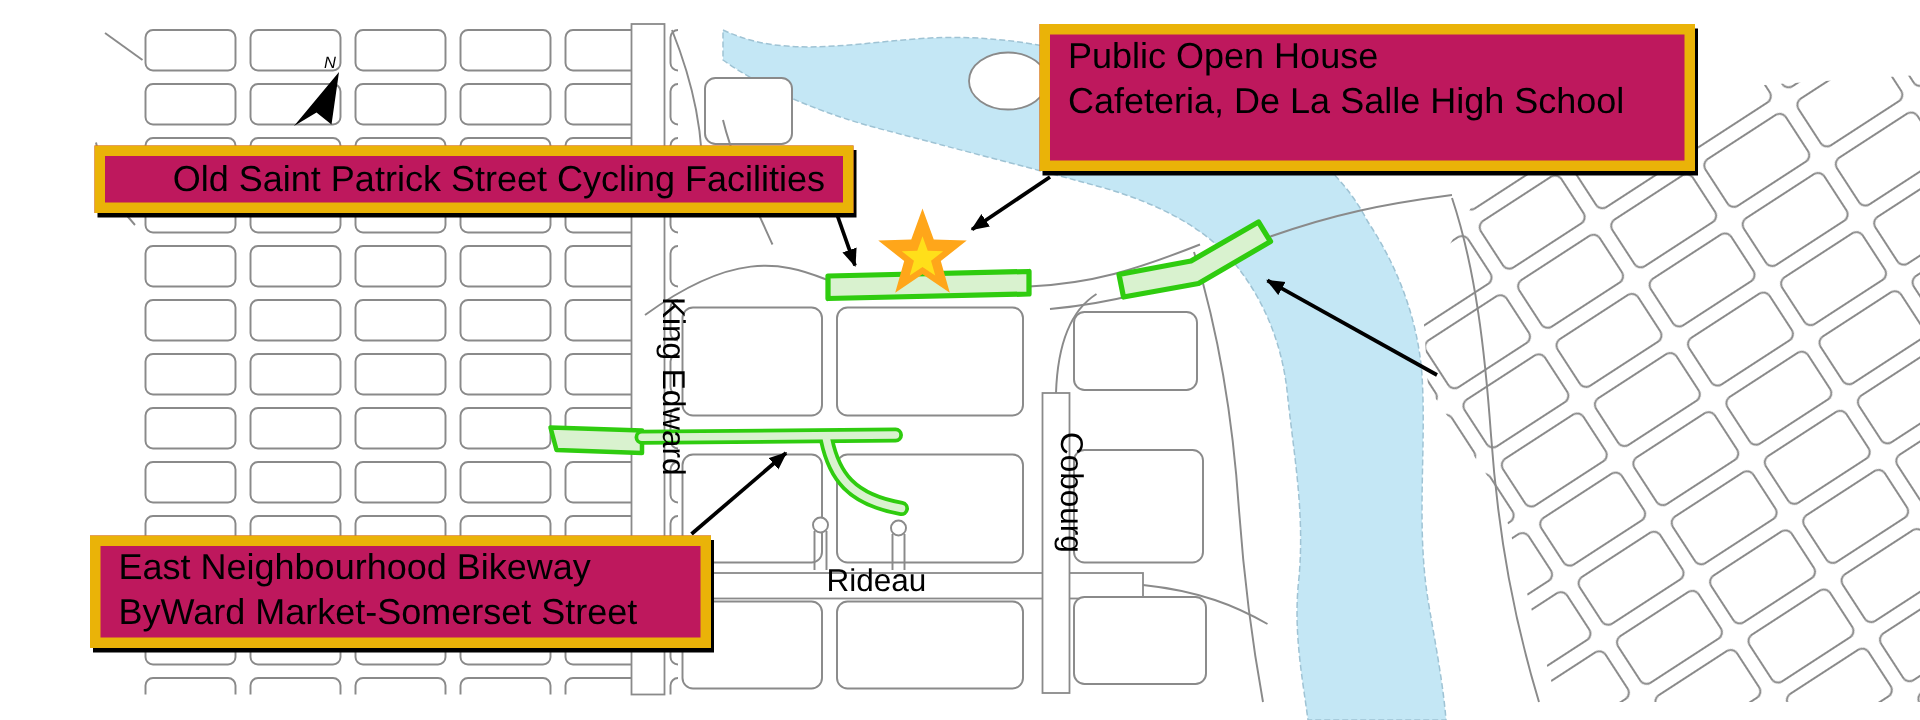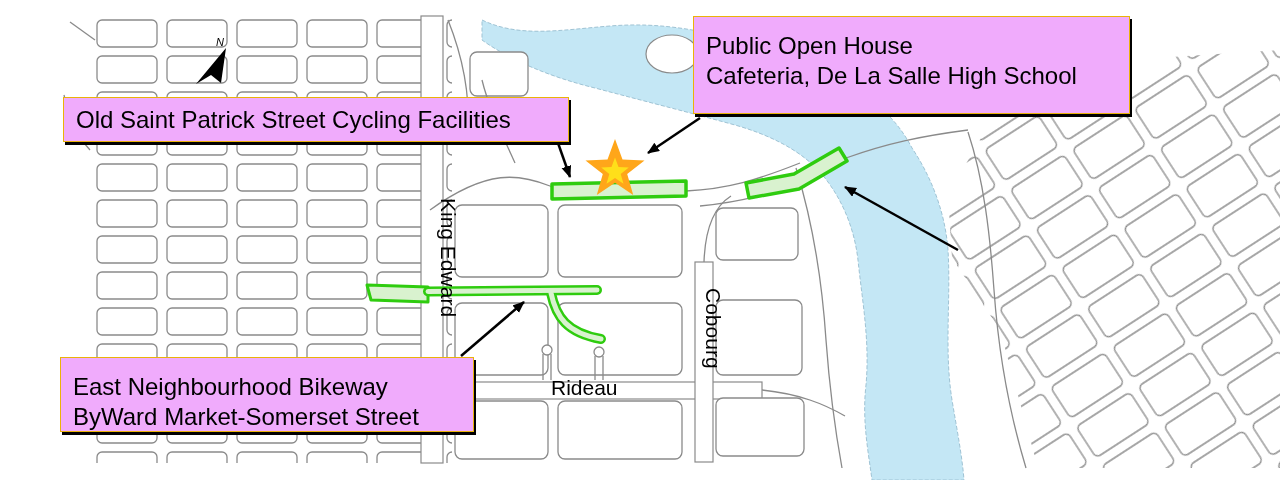--- a/index.html
+++ b/index.html
@@ -2,22 +2,22 @@
 <html><head>
 <meta charset="utf-8">
 <style>
   html,body{margin:0;padding:0;background:#fff;}
   .stage{
     position:relative;width:1280px;height:480px;background:#fff;overflow:hidden;
     font-family:"Liberation Sans","DejaVu Sans",sans-serif;color:#000;
   }
   .stage svg{position:absolute;left:0;top:0;}
   .callout{
-    position:absolute;background:#f0abfc;border:1px solid #eab308;
-    box-shadow:2px 3px 0 0 #000;padding:14px 12px;white-space:nowrap;
+    position:absolute;background:#be185d;border:7px solid #eab308;
+    box-shadow:2px 3px 0 0 #000;padding:0 12px;white-space:nowrap;
     font-size:24px;line-height:30px;z-index:5;
   }
   .callout.single{display:flex;align-items:center;}
   .street-label{
     position:absolute;font-size:21px;line-height:21px;z-index:3;white-space:nowrap;
   }
   .street-label.vertical{transform:rotate(90deg);transform-origin:left top;}
   .north-label{
     position:absolute;font-size:11px;font-style:italic;z-index:3;
   }
@@ -118,21 +118,21 @@
     <polygon points="226,48 196,84 211,75 221,83" fill="#000000"></polygon>
 
     <g stroke="#000000" stroke-width="2.5" fill="none">
       <line x1="558" y1="143" x2="570" y2="177" marker-end="url(#arrowhead)"></line>
       <line x1="700" y1="118" x2="648" y2="153" marker-end="url(#arrowhead)"></line>
       <line x1="958" y1="250" x2="845" y2="187" marker-end="url(#arrowhead)"></line>
       <line x1="461" y1="356" x2="524" y2="302" marker-end="url(#arrowhead)"></line>
     </g>
   </svg>
 
-  <div class="callout single" style="left:63px;top:97px;width:506px;height:45px;box-sizing:border-box;">
+  <div class="callout single" style="left:63px;top:97px;width:506px;height:45px;box-sizing:border-box;justify-content:flex-end;">
     <div>Old Saint Patrick Street Cycling Facilities</div>
   </div>
 
   <div class="callout" style="left:693px;top:16px;width:437px;height:98px;box-sizing:border-box;">
     <div>Public Open House</div>
     <div>Cafeteria, De La Salle High School</div>
   </div>
 
 
   <div class="callout" style="left:60px;top:357px;width:414px;height:75px;box-sizing:border-box;">

